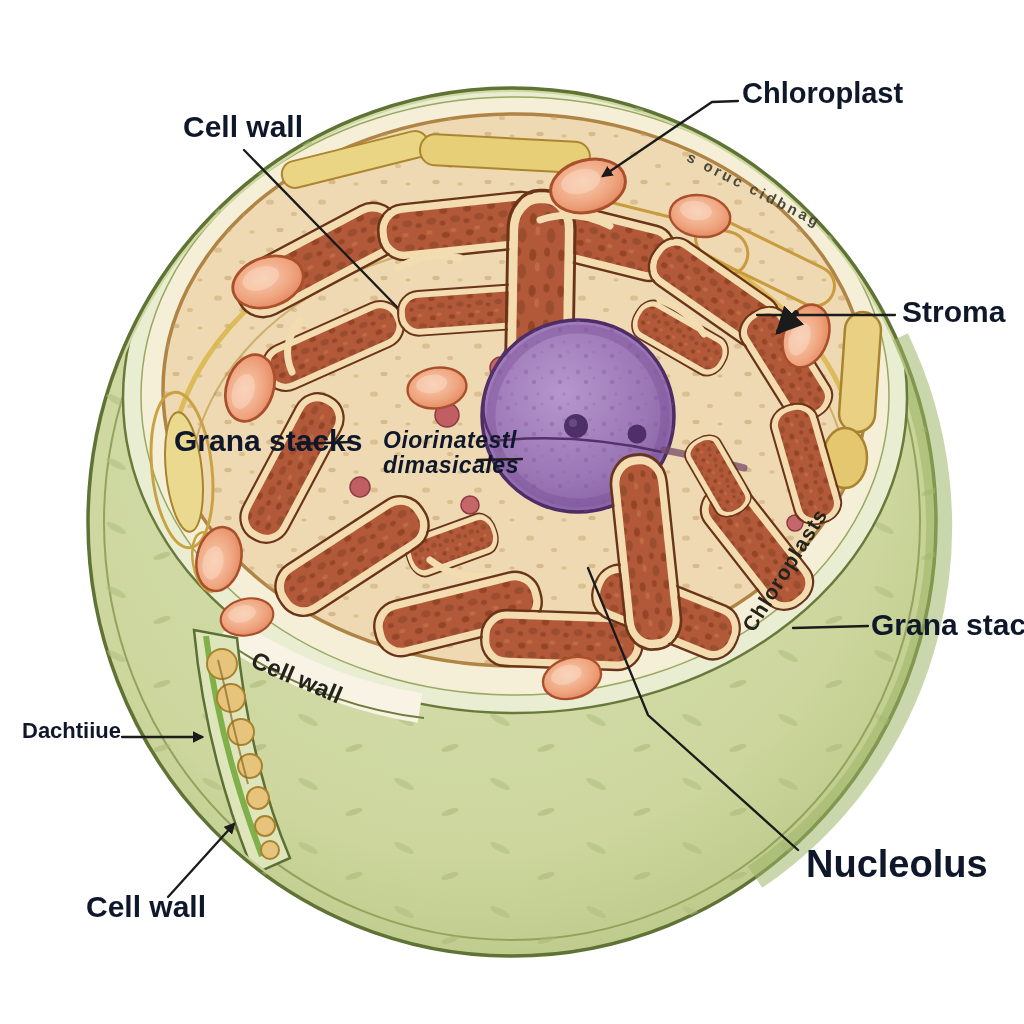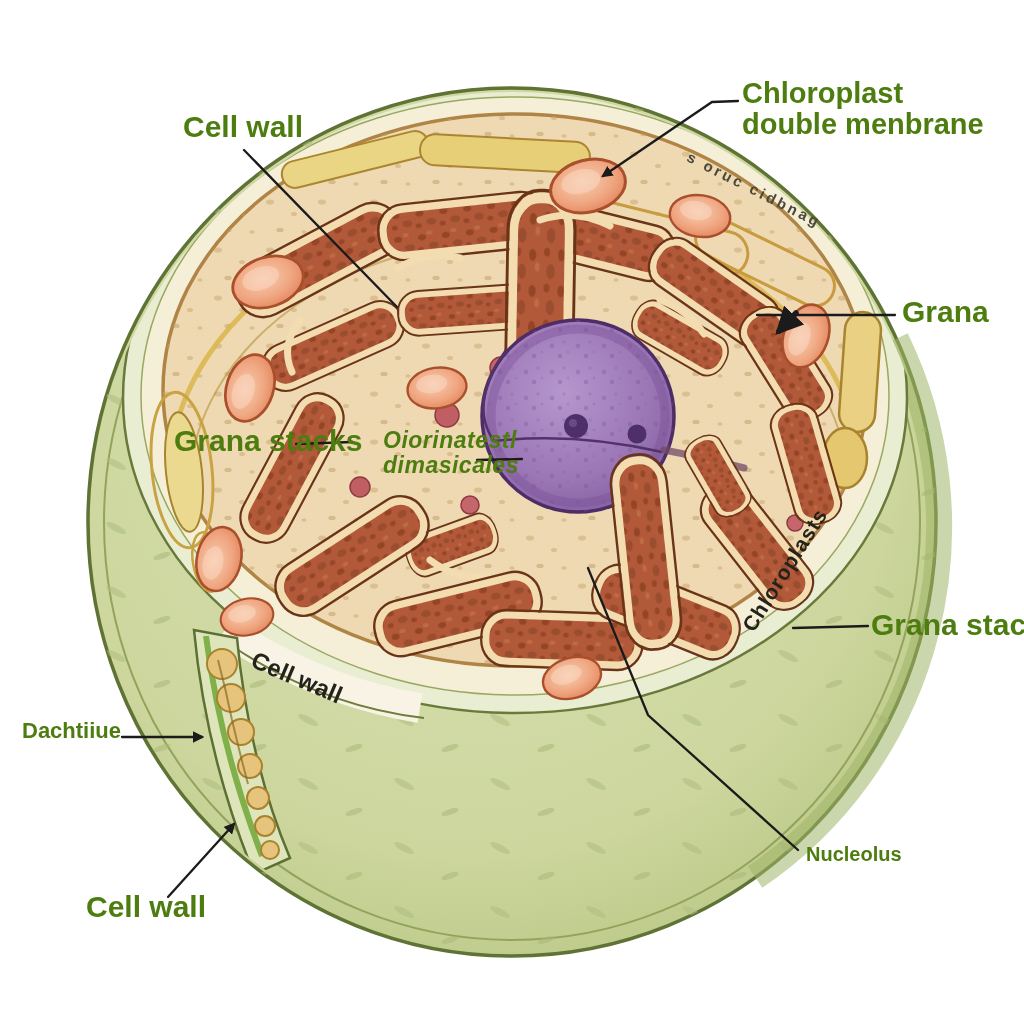--- a/index.html
+++ b/index.html
@@ -1,29 +1,29 @@
 <!DOCTYPE html>
 <html><head>
 <meta charset="utf-8">
 <style>
   html,body{margin:0;padding:0;background:#ffffff;}
   #stage{position:relative;width:1024px;height:1024px;background:#ffffff;overflow:hidden;
          font-family:"Liberation Sans",sans-serif;}
   #cellsvg{position:absolute;left:0;top:0;}
   .lbl{position:absolute;font-family:"Liberation Sans",sans-serif;font-weight:600;
-       color:#4d7c0f;white-space:nowrap;}
+       color:#0f172a;white-space:nowrap;}
   #l-cwt{left:183px;top:110px;font-size:30px;}
   #l-cdm{left:742px;top:78px;font-size:29px;line-height:31px;}
   #l-str{left:902px;top:295px;font-size:30px;}
   #l-gsl{left:174px;top:424px;font-size:30px;}
   #l-ctr{left:383px;top:428px;font-size:23px;line-height:25px;letter-spacing:.5px;font-style:italic;}
   #l-dch{left:22px;top:718px;font-size:22px;}
   #l-cwc{left:258px;top:646px;font-size:24px;transform:rotate(23deg);transform-origin:0 0;color:#23231b;}
   #l-cwb{left:86px;top:890px;font-size:30px;}
-  #l-ncl{left:806px;top:843px;font-size:20px;}
+  #l-ncl{left:806px;top:843px;font-size:38px;}
   #l-gsr{left:871px;top:608px;font-size:30px;}
   #l-chr{left:758px;top:612px;font-size:21px;transform:rotate(-58deg);transform-origin:0 100%;letter-spacing:1px;color:#23231b;}
   #l-rim{left:692px;top:148px;font-size:15px;transform:rotate(27deg);transform-origin:0 0;letter-spacing:3px;color:#4a4a3a;font-weight:600;}
 </style>
 </head>
 <body>
 
 <div id="stage">
 
 <svg id="cellsvg" width="1024" height="1024" viewBox="0 0 1024 1024">
@@ -207,23 +207,22 @@
     <path d="M168 897 L234 824" marker-end="url(#arw)"></path>
     <path d="M588 568 L648 715 L798 850"></path>
     <path d="M793 628 L868 626"></path>
     <path d="M796 313 L779 331" stroke-width="5.5" marker-end="url(#arw)"></path>
   </g>
 </svg>
 
 <div class="lbl" id="l-cwt">Cell wall</div>
 <div class="lbl" id="l-cdm">
   <div>Chloroplast</div>
-  <div>double menbrane</div>
 </div>
-<div class="lbl" id="l-str">Grana</div>
+<div class="lbl" id="l-str">Stroma</div>
 <div class="lbl" id="l-gsl">Grana stacks</div>
 <div class="lbl" id="l-ctr">
   <div>Oiorinatestl</div>
   <div>dimasicales</div>
 </div>
 <div class="lbl" id="l-dch">Dachtiiue</div>
 <div class="lbl" id="l-cwc">Cell wall</div>
 <div class="lbl" id="l-cwb">Cell wall</div>
 <div class="lbl" id="l-ncl">Nucleolus</div>
 <div class="lbl" id="l-gsr">Grana stacks</div>

